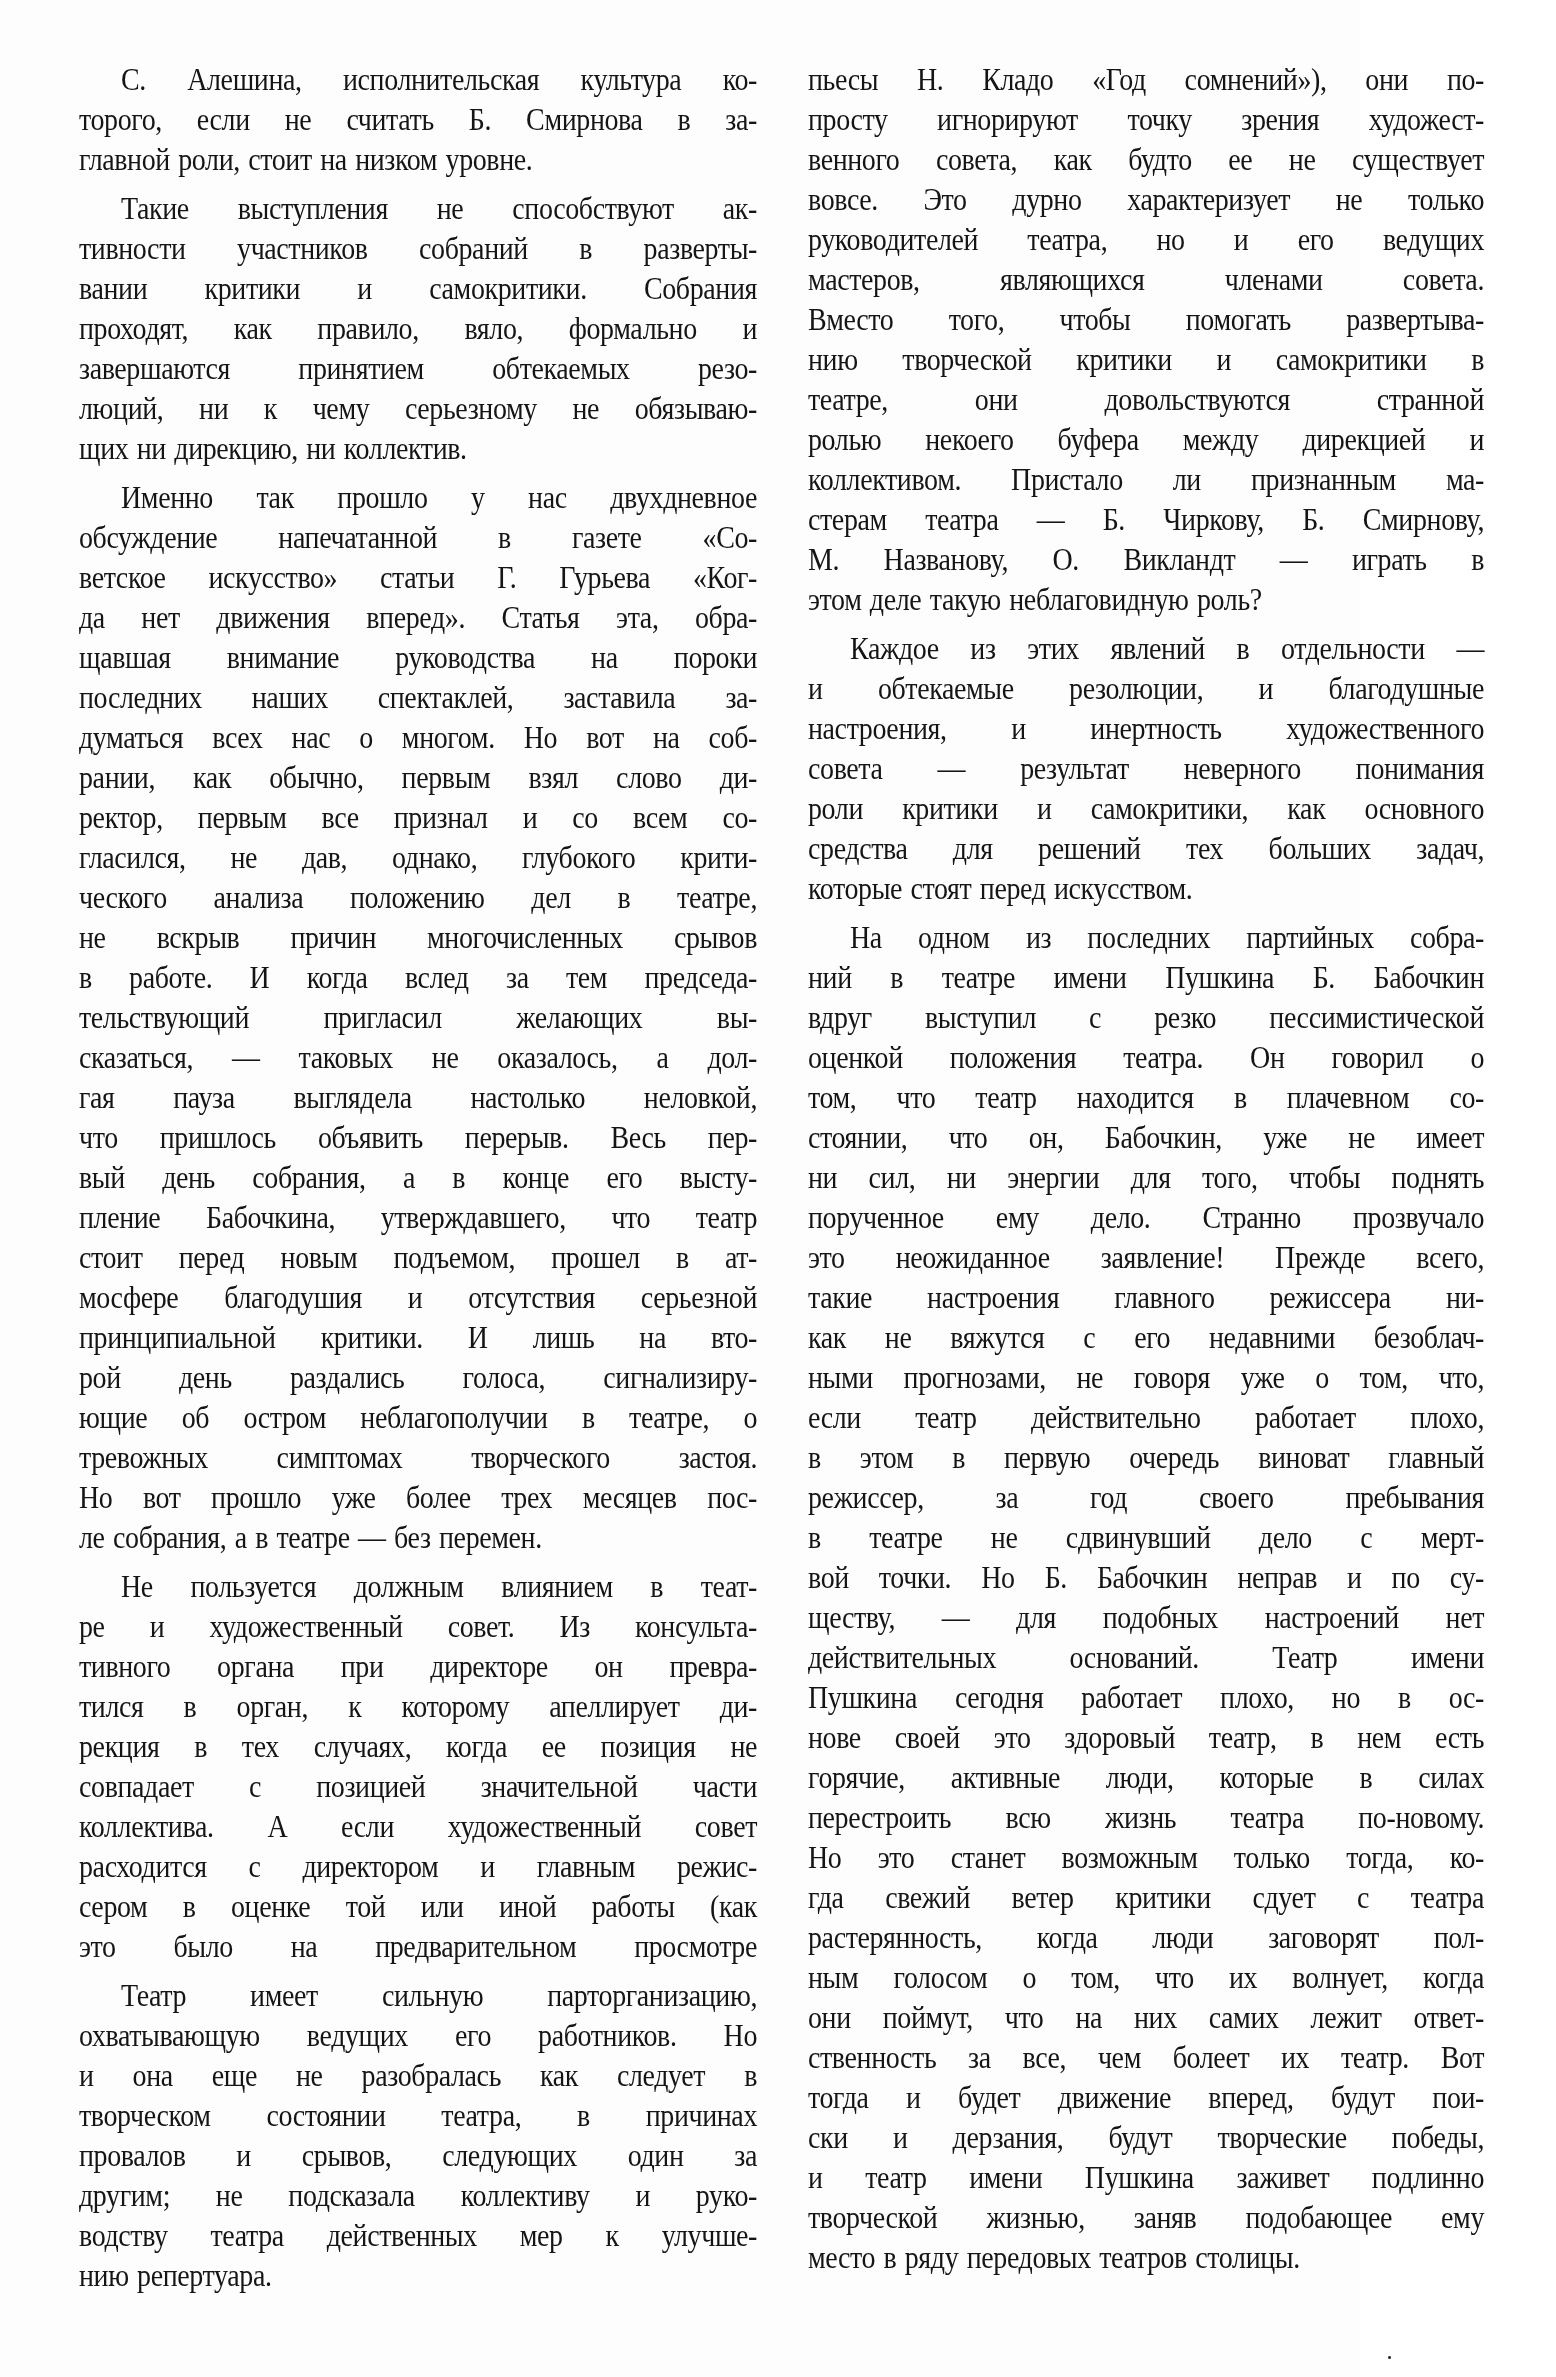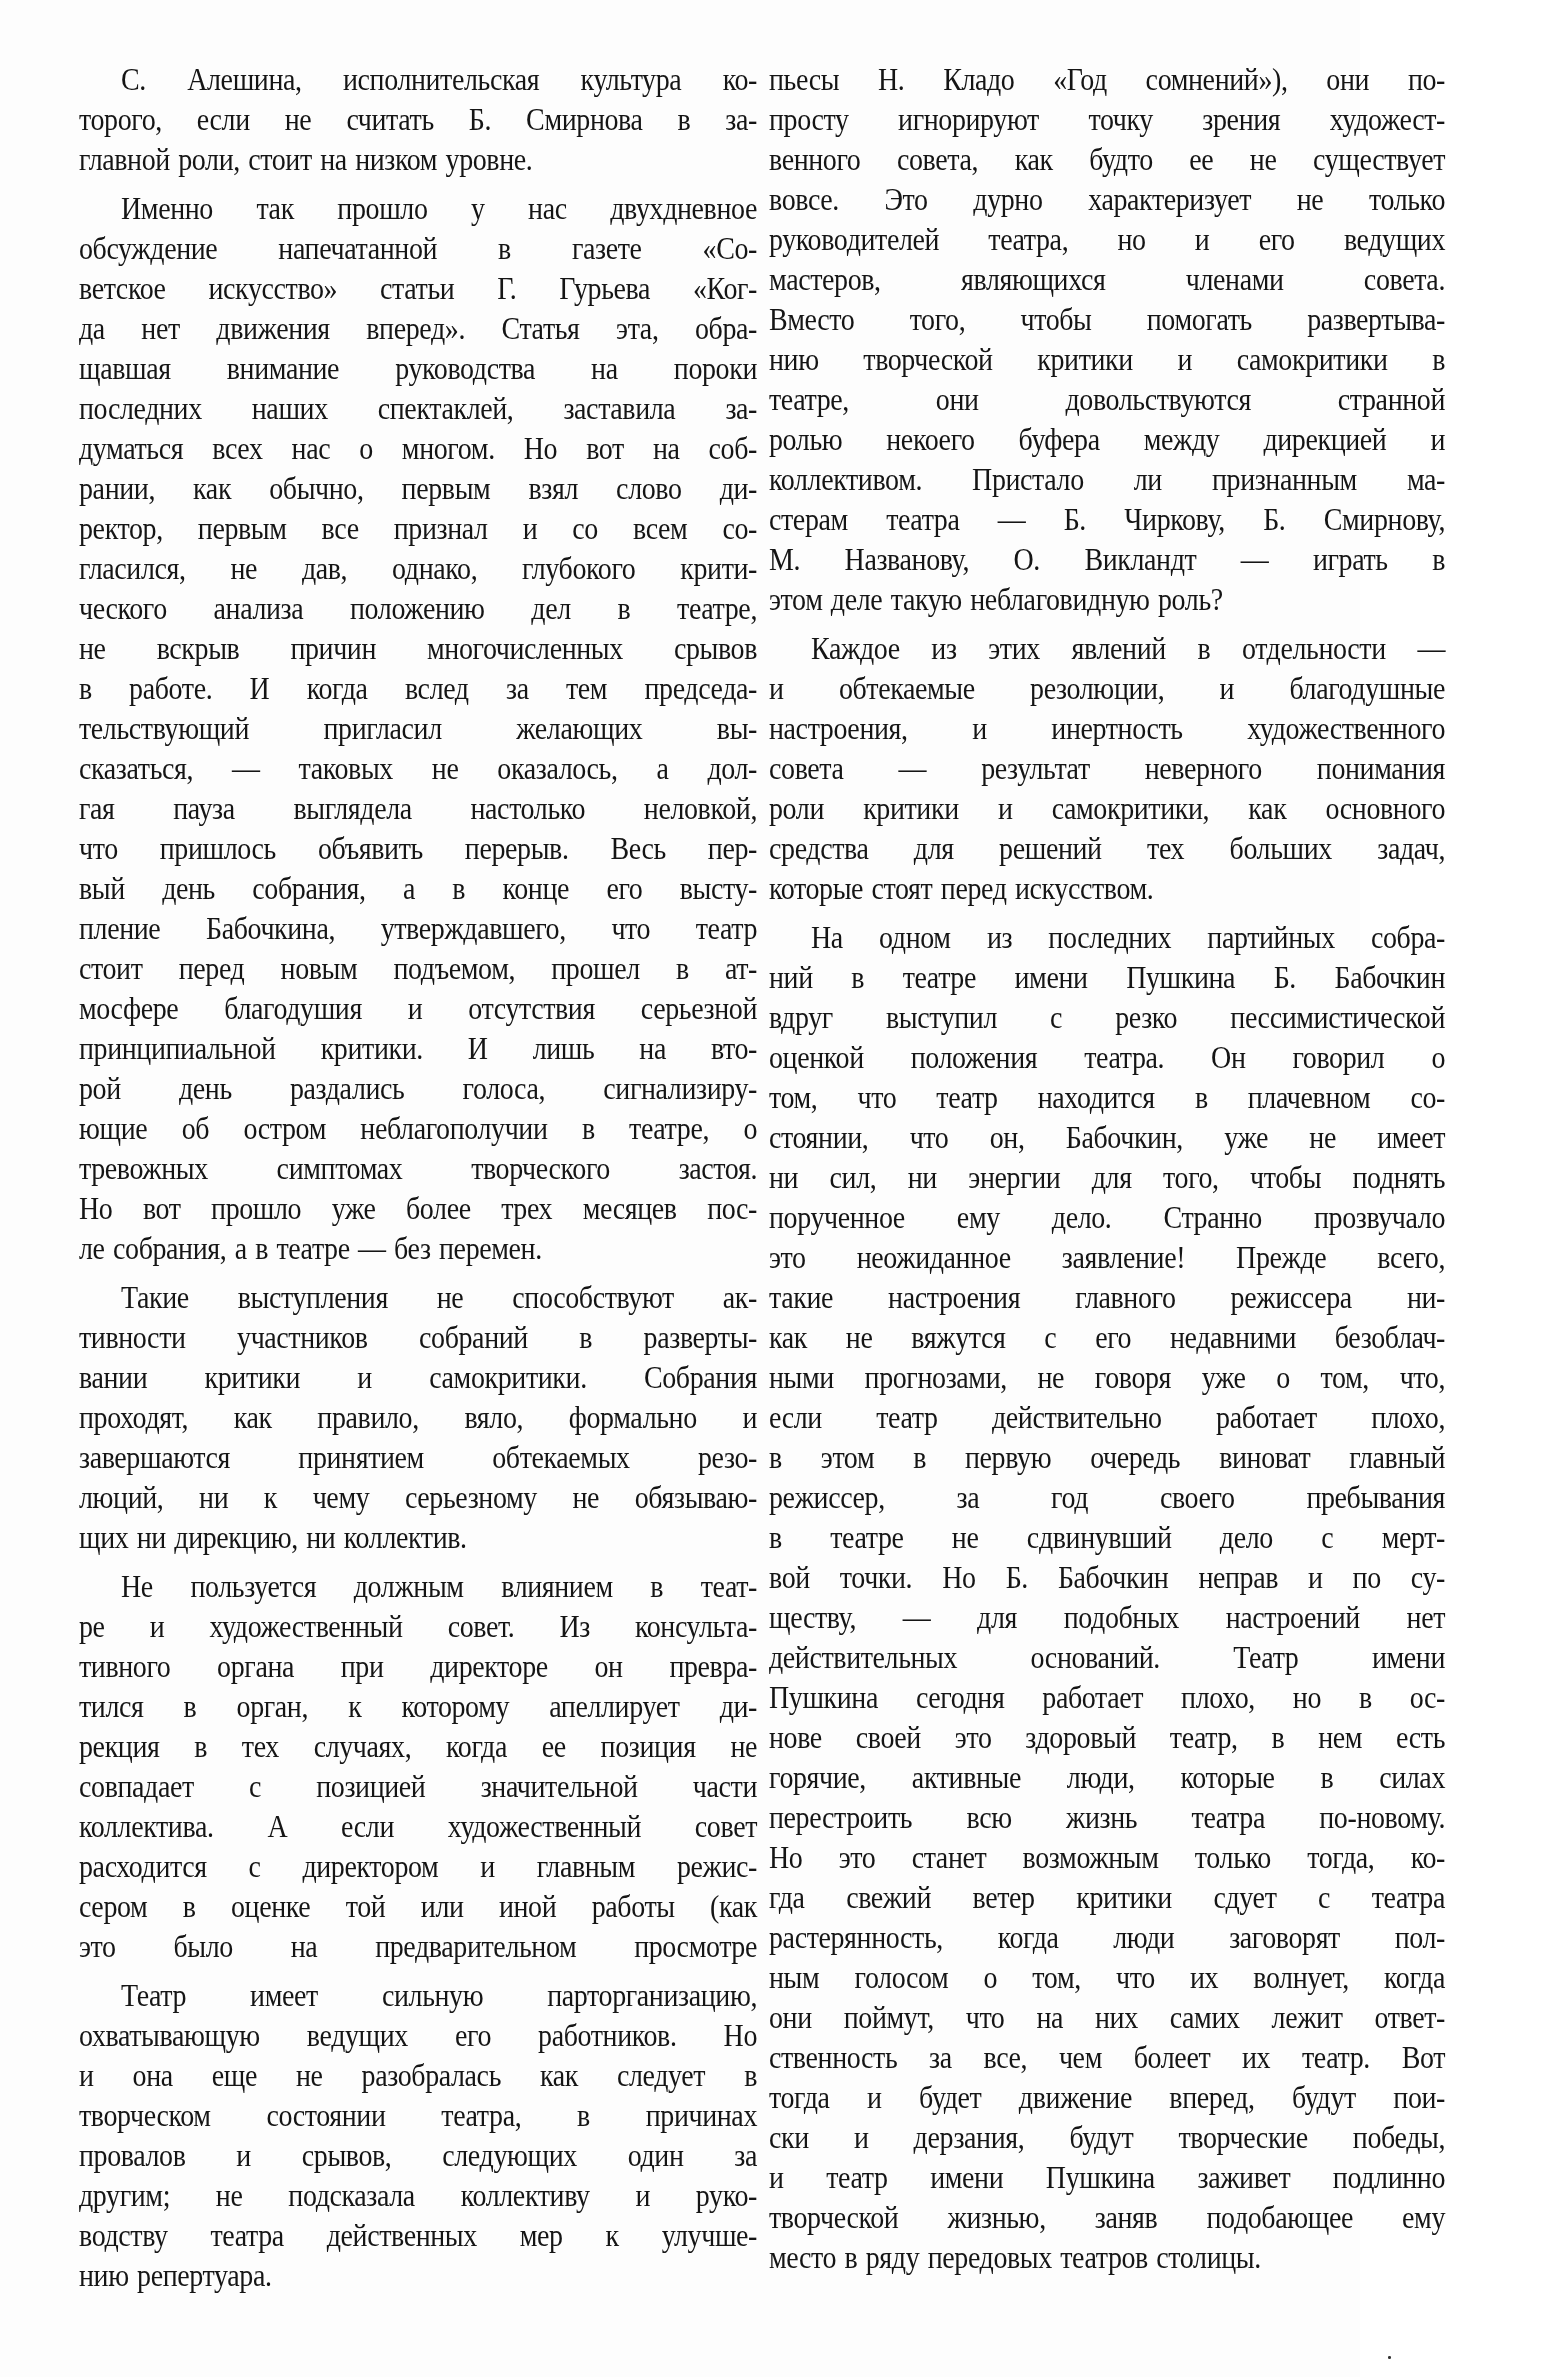--- a/index.html
+++ b/index.html
@@ -1,20 +1,20 @@
 <!DOCTYPE html>
 <html style="font-size:14.6px"><head>
 <meta charset="utf-8">
 <style>
   html, body { margin: 0; padding: 0; background: #ffffff; }
   body { width: 1556px; height: 2377px; position: relative; overflow: hidden; }
   .page { position: absolute; left: 0; top: 0; width: 1360px; height: 2377px; background: #fdfdfd; }
   .column { position: absolute; top: 60px; width: 678px; }
   .col-left { left: 79px; }
-  .col-right { left: 769px; width: 676px; }
+  .col-right { left: 808px; width: 676px; }
   .para { margin: 0 0 9px 0; }
   .line {
     font-family: "Liberation Serif", "DejaVu Serif", serif;
     font-size: 28px;
     line-height: 40px;
     height: 40px;
     color: #151515;
     white-space: nowrap;
     text-align: justify;
     text-align-last: justify;
@@ -31,20 +31,29 @@
 <body>
 
 <div class="page">
   <div class="column col-left">
       <div class="para">
         <div class="line first">С. Алешина, исполнительская культура ко-</div>
         <div class="line">торого, если не считать Б. Смирнова в за-</div>
         <div class="line last">главной роли, стоит на низком уровне.</div>
       </div>
       <div class="para">
+        <div class="line first">Такие выступления не способствуют ак-</div>
+        <div class="line">тивности участников собраний в разверты-</div>
+        <div class="line">вании критики и самокритики. Собрания</div>
+        <div class="line">проходят, как правило, вяло, формально и</div>
+        <div class="line">завершаются принятием обтекаемых резо-</div>
+        <div class="line">люций, ни к чему серьезному не обязываю-</div>
+        <div class="line last">щих ни дирекцию, ни коллектив.</div>
+      </div>
+      <div class="para">
         <div class="line first">Именно так прошло у нас двухдневное</div>
         <div class="line">обсуждение напечатанной в газете «Со-</div>
         <div class="line">ветское искусство» статьи Г. Гурьева «Ког-</div>
         <div class="line">да нет движения вперед». Статья эта, обра-</div>
         <div class="line">щавшая внимание руководства на пороки</div>
         <div class="line">последних наших спектаклей, заставила за-</div>
         <div class="line">думаться всех нас о многом. Но вот на соб-</div>
         <div class="line">рании, как обычно, первым взял слово ди-</div>
         <div class="line">ректор, первым все признал и со всем со-</div>
         <div class="line">гласился, не дав, однако, глубокого крити-</div>
@@ -58,29 +67,20 @@
         <div class="line">вый день собрания, а в конце его высту-</div>
         <div class="line">пление Бабочкина, утверждавшего, что театр</div>
         <div class="line">стоит перед новым подъемом, прошел в ат-</div>
         <div class="line">мосфере благодушия и отсутствия серьезной</div>
         <div class="line">принципиальной критики. И лишь на вто-</div>
         <div class="line">рой день раздались голоса, сигнализиру-</div>
         <div class="line">ющие об остром неблагополучии в театре, о</div>
         <div class="line">тревожных симптомах творческого застоя.</div>
         <div class="line">Но вот прошло уже более трех месяцев пос-</div>
         <div class="line last">ле собрания, а в театре — без перемен.</div>
-      </div>
-      <div class="para">
-        <div class="line first">Такие выступления не способствуют ак-</div>
-        <div class="line">тивности участников собраний в разверты-</div>
-        <div class="line">вании критики и самокритики. Собрания</div>
-        <div class="line">проходят, как правило, вяло, формально и</div>
-        <div class="line">завершаются принятием обтекаемых резо-</div>
-        <div class="line">люций, ни к чему серьезному не обязываю-</div>
-        <div class="line last">щих ни дирекцию, ни коллектив.</div>
       </div>
       <div class="para">
         <div class="line first">Не пользуется должным влиянием в теат-</div>
         <div class="line">ре и художественный совет. Из консульта-</div>
         <div class="line">тивного органа при директоре он превра-</div>
         <div class="line">тился в орган, к которому апеллирует ди-</div>
         <div class="line">рекция в тех случаях, когда ее позиция не</div>
         <div class="line">совпадает с позицией значительной части</div>
         <div class="line">коллектива. А если художественный совет</div>
         <div class="line">расходится с директором и главным режис-</div>

